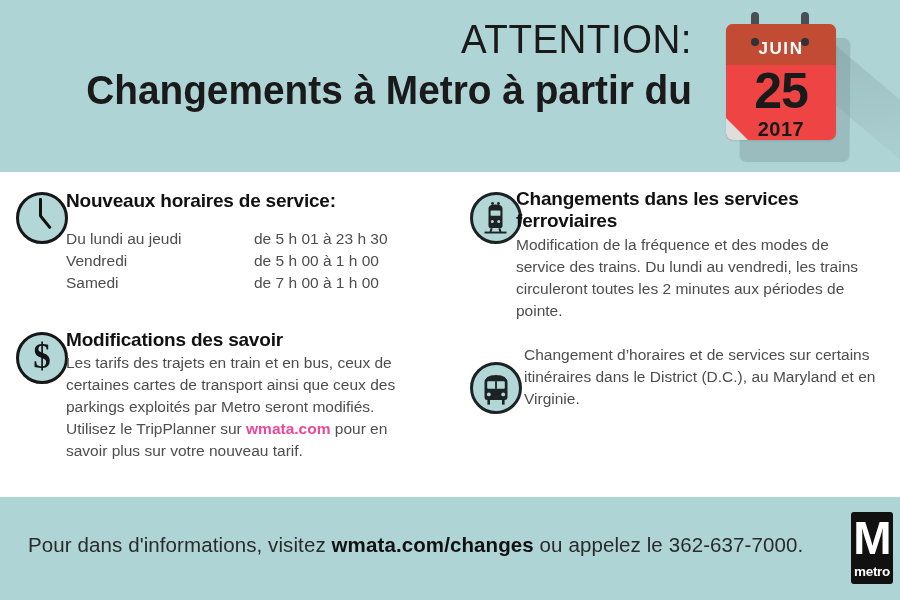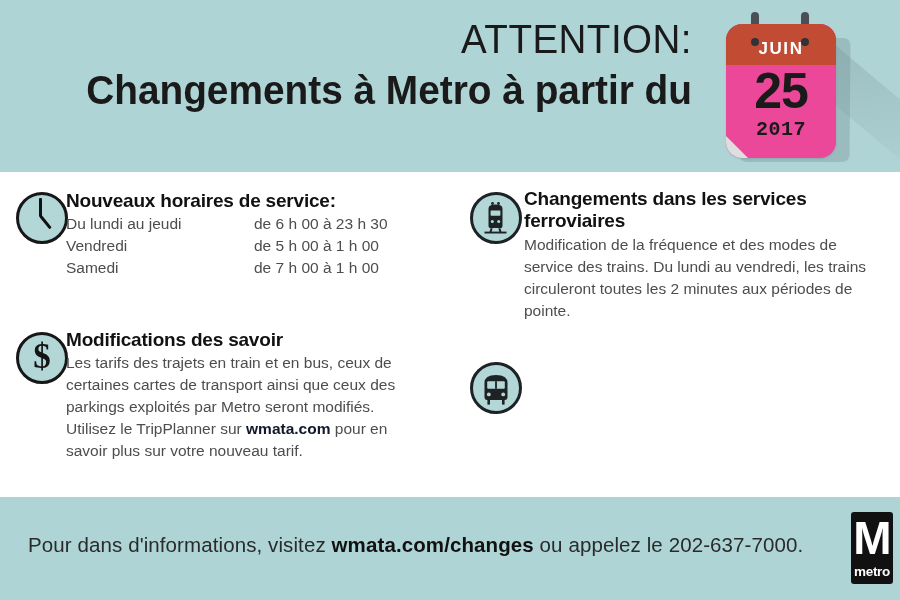--- a/index.html
+++ b/index.html
@@ -89,23 +89,23 @@
     height: 60px;
     background: linear-gradient(135deg, rgba(125,155,157,0.42) 0%, rgba(125,155,157,0) 72%);
     transform: skewY(40deg);
     transform-origin: left top;
   }
   .cal-body {
     position: absolute;
     left: 0;
     top: 0;
     width: 110px;
-    height: 134px;
-    background: #ec4899;
-    border-radius: 16px;
+    height: 116px;
+    background: #ef4444;
+    border-radius: 7px;
     overflow: hidden;
     box-shadow: 0 1px 2px rgba(0,0,0,0.10);
   }
   .cal-top {
     position: absolute;
     left: 0;
     top: 0;
     width: 110px;
     height: 41px;
     background: #c14b33;
@@ -134,21 +134,21 @@
     color: #1a1a1a;
     line-height: 1;
     letter-spacing: -1px;
   }
   .cal-year {
     position: absolute;
     left: 0;
     top: 94px;
     width: 110px;
     text-align: center;
-    font-family: Liberation Mono, monospace;
+    font-family: Liberation Sans, sans-serif;
     font-size: 20px;
     font-weight: 700;
     color: #1a1a1a;
     letter-spacing: 0.5px;
   }
   .cal-corner {
     position: absolute;
     left: 0;
     bottom: 0;
     width: 22px;
@@ -225,28 +225,28 @@
   }
   .blk-text {
     font-family: "Liberation Sans", sans-serif;
     font-size: 15.5px;
     font-weight: 400;
     color: #4d4d4d;
     line-height: 1.42;
     margin: 0;
   }
   .blk-text b {
-    color: #0f172a;
+    color: #ec4899;
     font-weight: 700;
   }
 
   
   .sched {
     border-collapse: collapse;
-    margin-top: 1px;
+    margin-top: 16px;
   }
   .sched td {
     font-family: "Liberation Sans", sans-serif;
     font-size: 15.5px;
     color: #4d4d4d;
     line-height: 1.40;
     padding: 0;
     vertical-align: top;
     white-space: nowrap;
   }
@@ -398,21 +398,21 @@
             <div class="clk-hand clk-min" style="left:20px; top:3px;"></div>
             <div class="clk-hand clk-hour" style="left:20px; top:21px;"></div>
           </div>
         </div>
         <div class="blk-content" style="left:52px; top:-2px; width:378px;">
           <p class="blk-title">Nouveaux horaires de service:</p>
           <table class="sched">
             <tbody>
               <tr>
                 <td class="day">Du lundi au jeudi</td>
-                <td>de 6 h 00 à 23 h 30</td>
+                <td>de 5 h 01 à 23 h 30</td>
               </tr>
               <tr>
                 <td class="day">Vendredi</td>
                 <td>de 5 h 00 à 1 h 00</td>
               </tr>
               <tr>
                 <td class="day">Samedi</td>
                 <td>de 7 h 00 à 1 h 00</td>
               </tr>
             </tbody>
@@ -445,21 +445,21 @@
               <path d="M20.5 16.5 q0-4 7-4 q7 0 7 4 l0 17 q0 2.6 -2.4 2.6 l-9.2 0 q-2.4 0 -2.4 -2.6 z"></path>
               <rect x="22.6" y="18.5" width="9.8" height="5.2" rx="0.6" fill="#b3d6d7"></rect>
               <circle cx="24.3" cy="29.5" r="1.5" fill="#b3d6d7"></circle>
               <circle cx="30.7" cy="29.5" r="1.5" fill="#b3d6d7"></circle>
               <rect x="22.1" y="36.1" width="2.0" height="4.4" transform="rotate(17 23 38)"></rect>
               <rect x="30.9" y="36.1" width="2.0" height="4.4" transform="rotate(-17 32 38)"></rect>
               <rect x="16.5" y="39.6" width="22" height="1.9"></rect>
             </g>
           </svg>
         </div>
-        <div class="blk-content" style="left:56px; top:-4px; width:360px;">
+        <div class="blk-content" style="left:48px; top:-4px; width:360px;">
           <p class="blk-title">Changements dans les services ferroviaires</p>
           <p class="blk-text">Modification de la fréquence et des modes de service des trains. Du lundi au vendredi, les  trains circuleront toutes les 2 minutes aux périodes de pointe.</p>
         </div>
       </div>
 
       <div class="block" style="left:18px; top:164px; width:420px;">
         <div class="blk-icon" style="top:26px;">
           <div class="icircle thin"></div>
           <svg width="56" height="52" viewBox="0 0 56 52" style="position:absolute;left:0;top:0;">
             <g fill="#1d2224">
@@ -467,27 +467,28 @@
               <rect x="19.2" y="19.2" width="17.6" height="7.6" rx="1" fill="#b3d6d7"></rect>
               <rect x="27.1" y="19.2" width="1.8" height="7.6" fill="#1d2224"></rect>
               <circle cx="20.8" cy="32.4" r="1.9" fill="#b3d6d7"></circle>
               <circle cx="35.2" cy="32.4" r="1.9" fill="#b3d6d7"></circle>
               <rect x="19.4" y="38" width="2.6" height="4.6"></rect>
               <rect x="34" y="38" width="2.6" height="4.6"></rect>
             </g>
           </svg>
         </div>
         <div class="blk-content" style="left:56px; top:0px; width:370px;">
+          <p class="blk-text" style="margin-top:8px;">Changement d’horaires et de services sur certains itinéraires dans le District (D.C.), au Maryland et en Virginie.</p>
         </div>
       </div>
 
     </div>
   </div>
 
   <div class="footer-band"></div>
-  <div class="footer-text"><span>Pour dans d'informations, visitez </span><b>wmata.com/changes</b><span> ou appelez le 202-637-7000.</span></div>
+  <div class="footer-text"><span>Pour dans d'informations, visitez </span><b>wmata.com/changes</b><span> ou appelez le 362-637-7000.</span></div>
 
   <div class="metro-logo">
     <div class="metro-m">M</div>
     <div class="metro-word">metro</div>
   </div>
 
 </div>
 
 </body></html>

